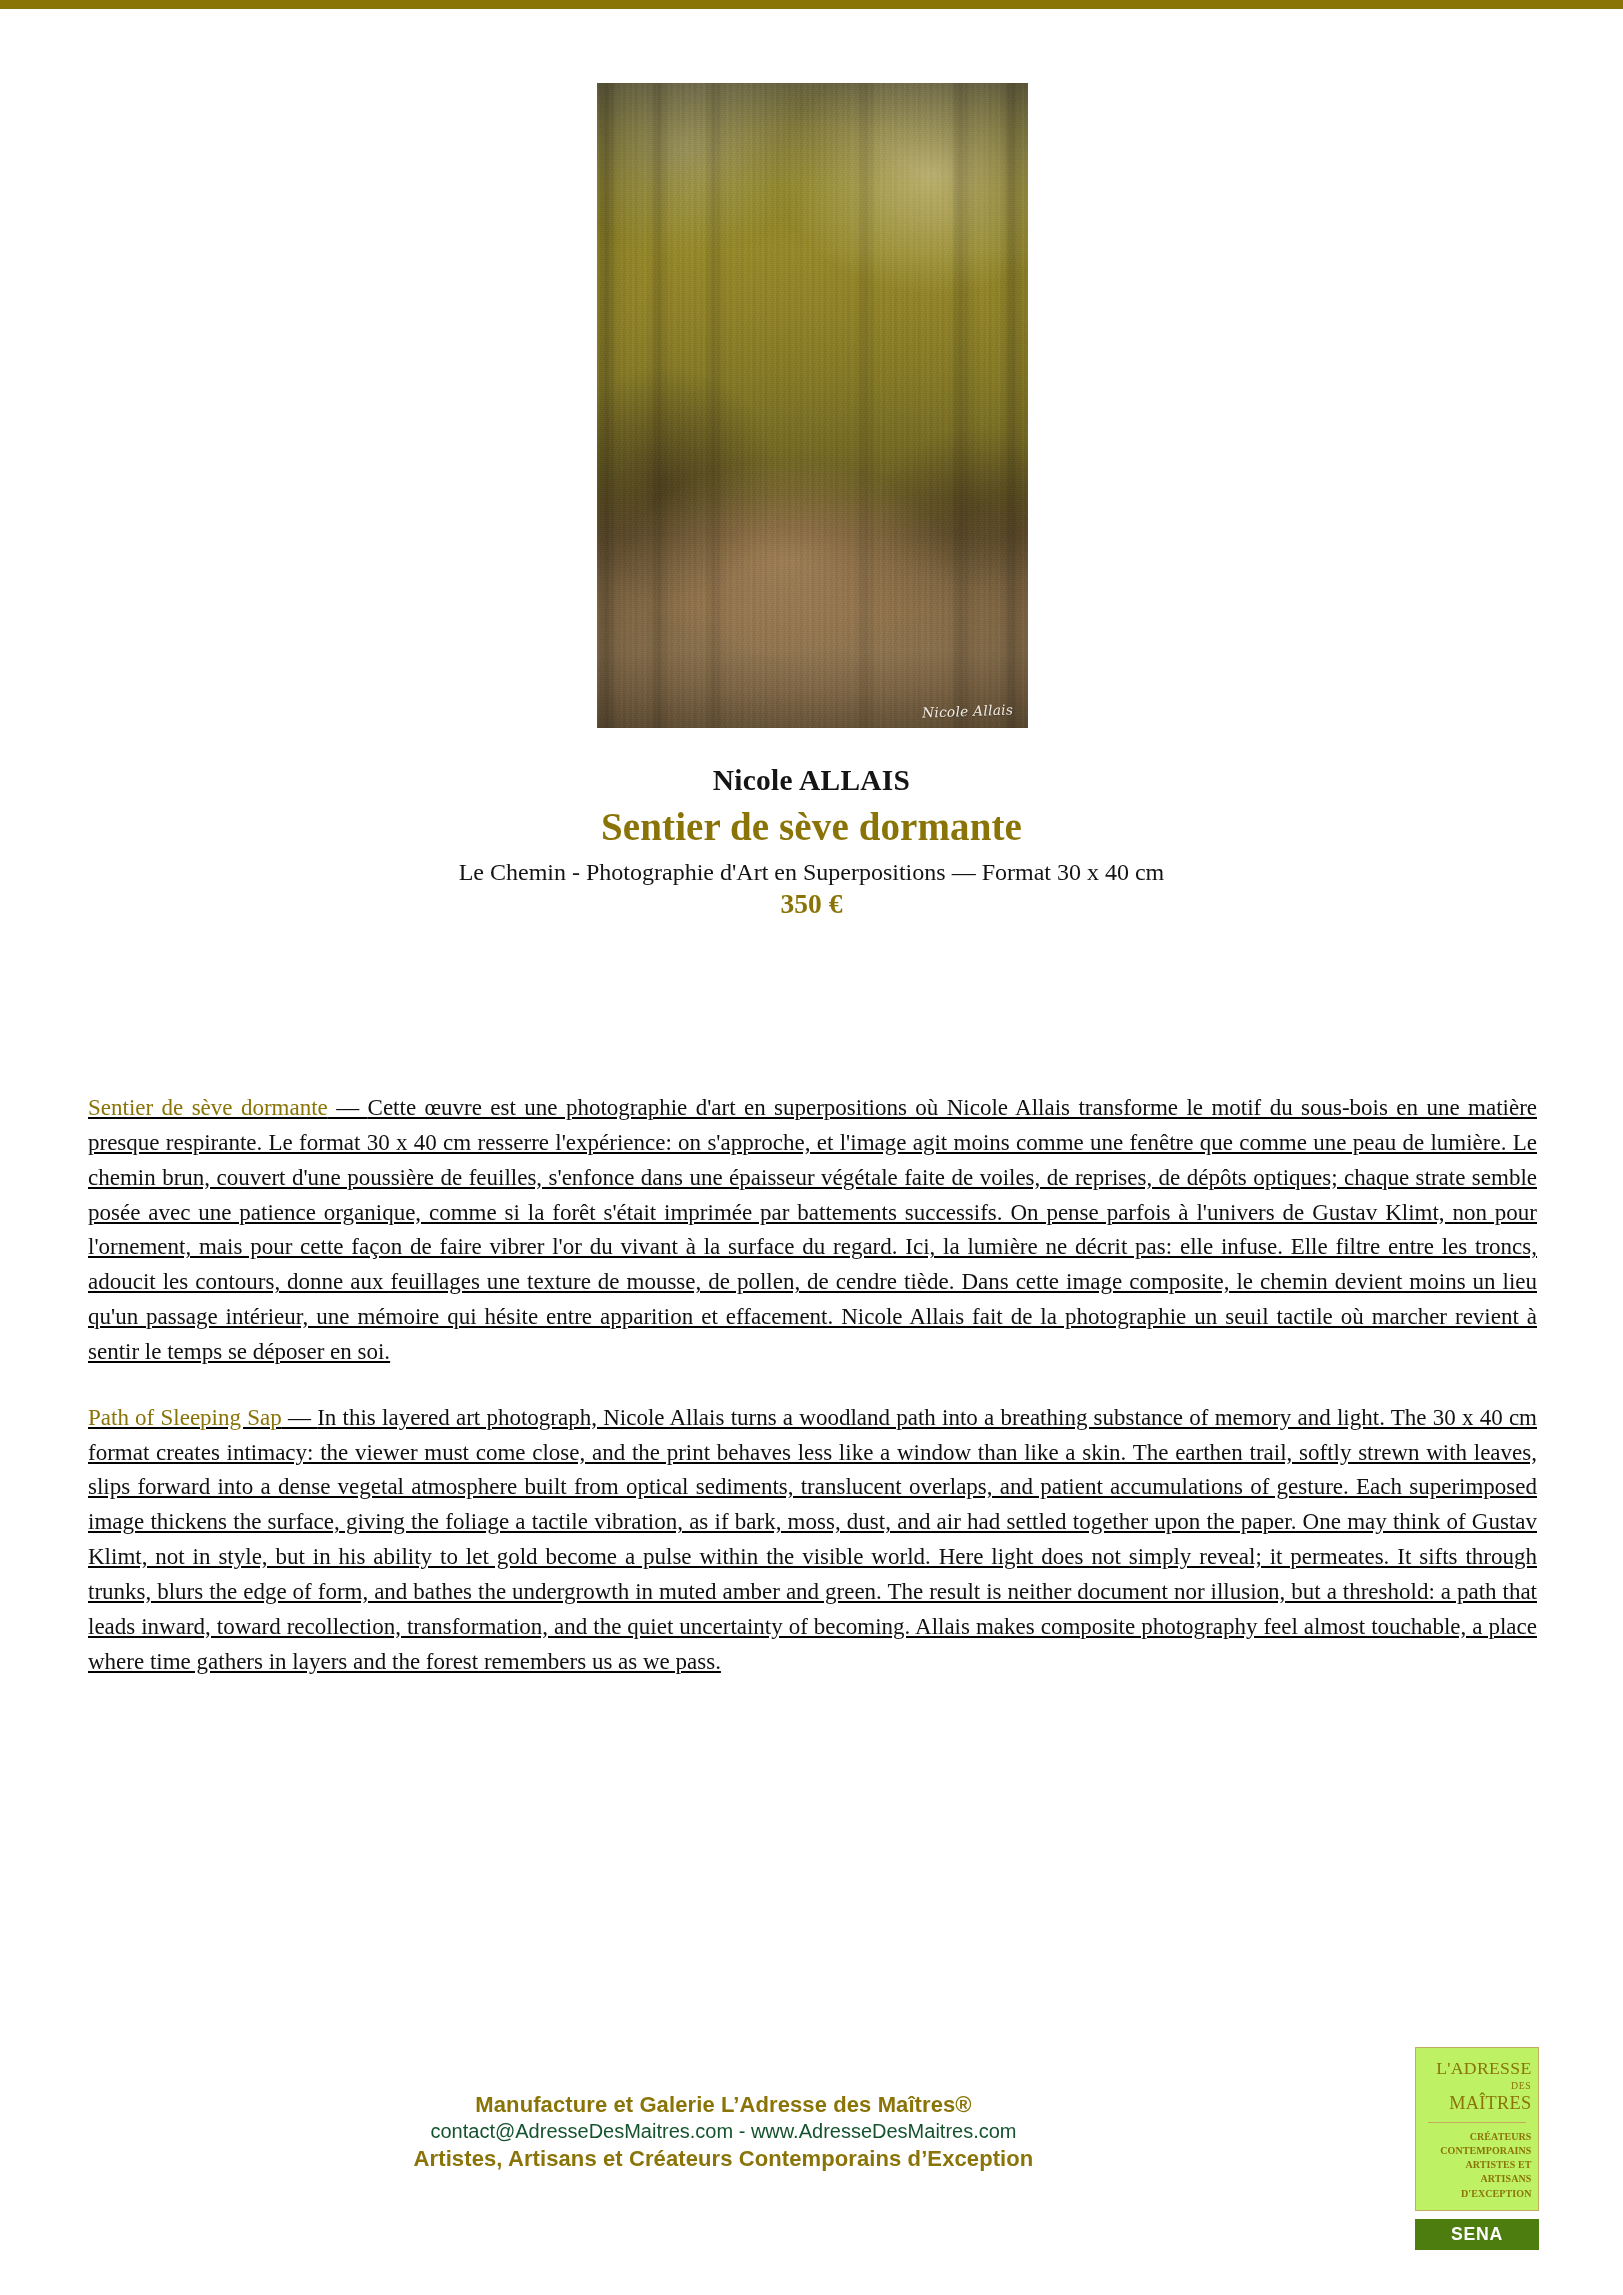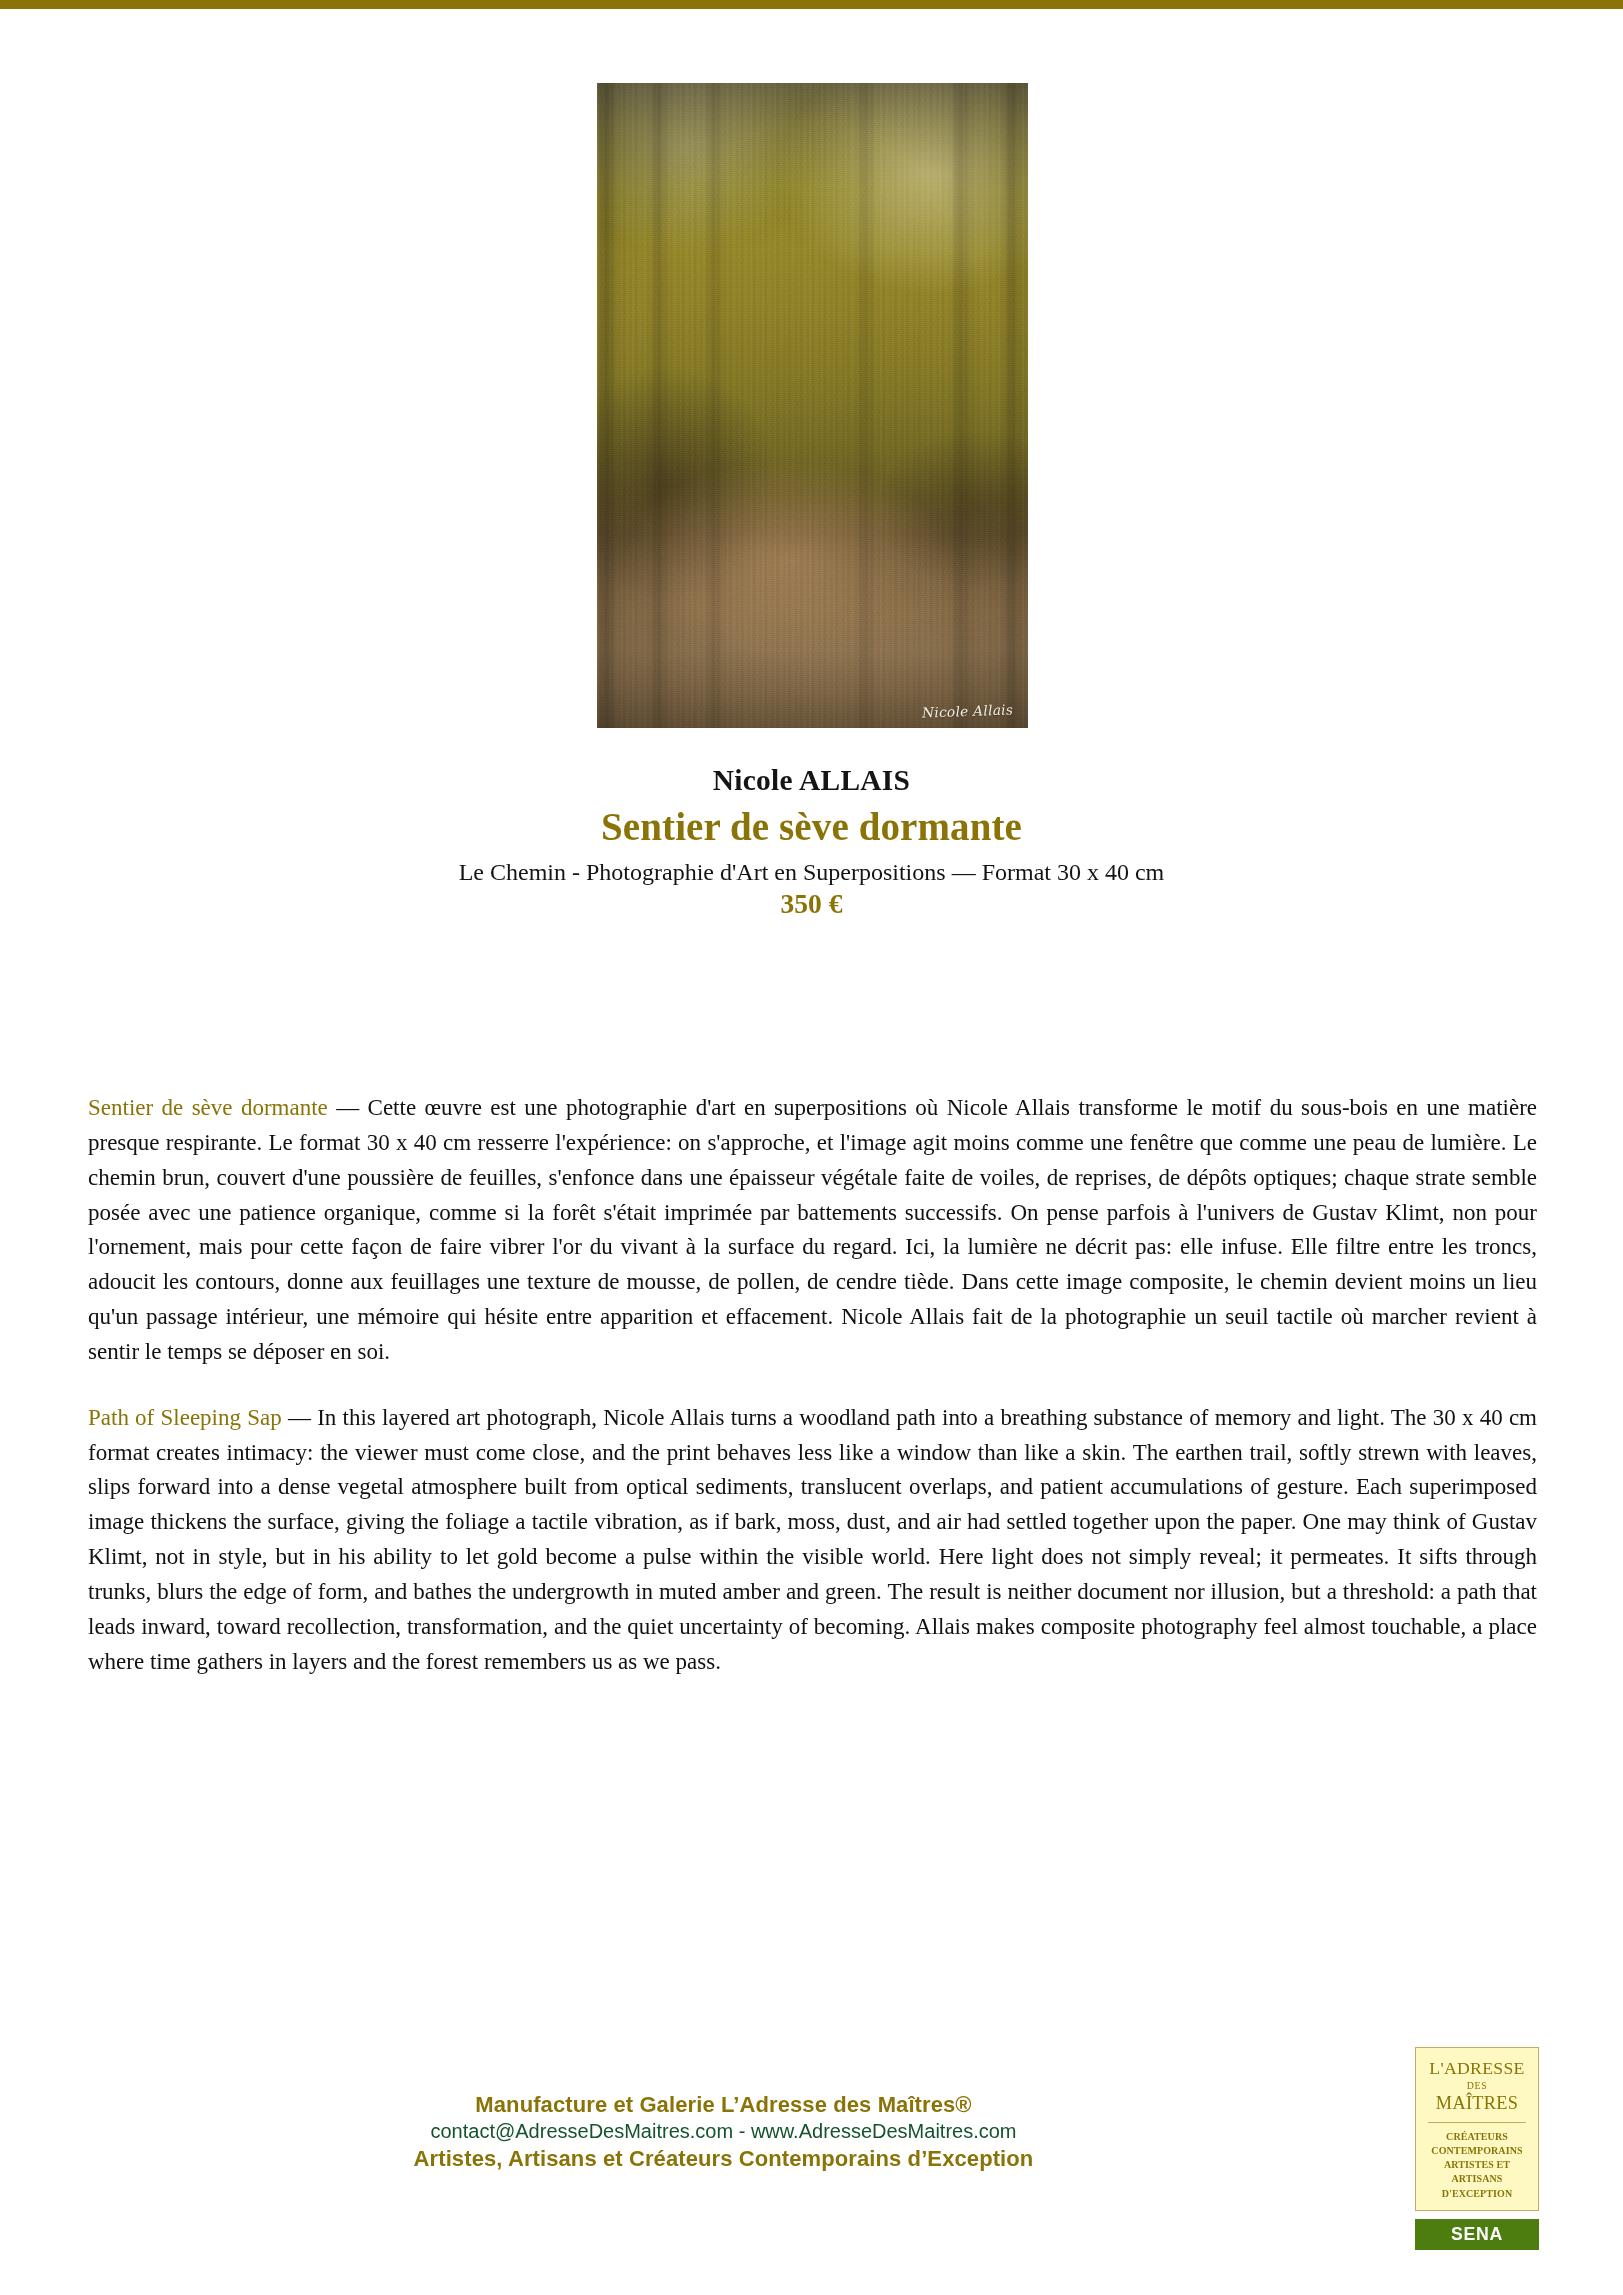--- a/index.html
+++ b/index.html
@@ -155,20 +155,21 @@
     color: #8a7408;
     line-height: 1.15;
   }
 
   
   .body-copy {
     position: absolute;
     left: 88px;
     top: 1068px;
     width: 1449px;
+    text-decoration: underline;
   }
   .para {
     font-size: 23px;
     line-height: 1.515;
     text-align: justify;
     color: #111111;
     hyphens: none;
   }
   .para + .para { margin-top: 31px; }
   .lead {
@@ -200,22 +201,22 @@
   
   .logo-block {
     position: absolute;
     left: 1415px;
     top: 2047px;
     width: 124px;
   }
   .logo-card {
     border: 1.3px solid #c3ab62;
     padding: 10.5px 6.5px 9.2px;
-    text-align: center;
-    background: #fef9c3;
+    text-align: right;
+    background: #bef264;
   }
   .logo-l1 {
     font-size: 17.7px;
     color: #8a7408;
     letter-spacing: 0.3px;
     line-height: 1.1;
   }
   .logo-l2 {
     font-size: 9.8px;
     color: #8a7408;

